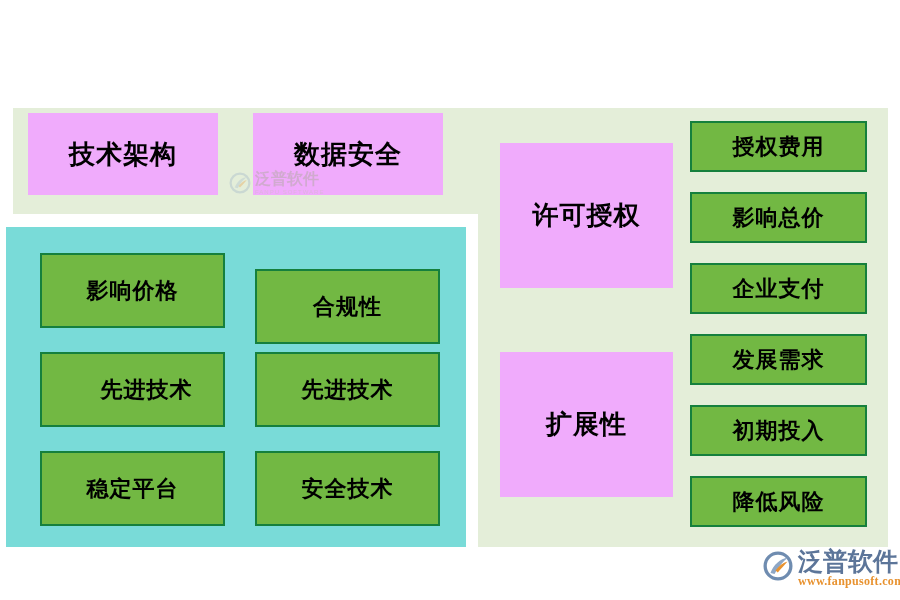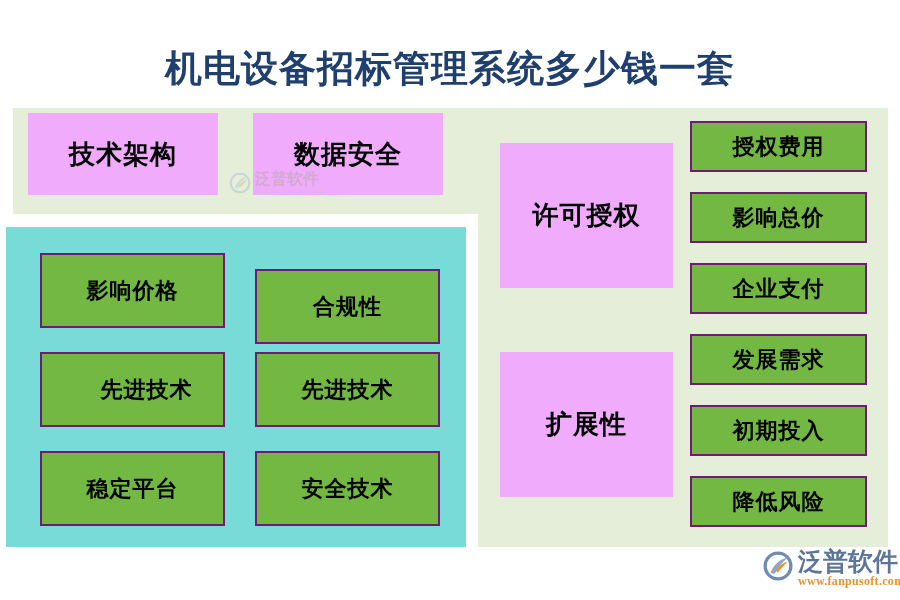--- a/index.html
+++ b/index.html
@@ -78,21 +78,21 @@
   }
   .wc-tech    { left: 28px;  top: 113px; width: 190px; height: 82px; }
   .wc-data    { left: 253px; top: 113px; width: 190px; height: 82px; text-align: center; }
   .wc-license { left: 500px; top: 143px; width: 173px; height: 145px; }
   .wc-extend  { left: 500px; top: 352px; width: 173px; height: 145px; }
 
   
   .green-box {
     position: absolute;
     background: #72b843;
-    border: 2px solid #701a75;
+    border: 2px solid #15803d;
     box-sizing: border-box;
     display: flex;
     align-items: center;
     justify-content: center;
     color: #000000;
     font-weight: 700;
     font-size: 22px;
     letter-spacing: 1px;
     white-space: nowrap;
   }
@@ -154,21 +154,20 @@
     font-family: "Liberation Serif", "DejaVu Serif", serif;
     font-size: 12px; font-weight: 700; color: #e8922f; letter-spacing: 0.3px;
     line-height: 13px; white-space: nowrap; margin-top: 0px;
   }
 </style>
 </head>
 <body>
 
 <div id="infographic">
 
-  <div class="page-title">机电设备招标管理系统多少钱一套</div>
 
   <div class="panel panel-tech-top"></div>
   <div class="panel panel-tech-grid"></div>
   <div class="panel panel-right"></div>
 
   <div class="white-card wc-tech">
     <span>技术架构</span>
   </div>
   <div class="white-card wc-data">
     <span>数据安全</span>

